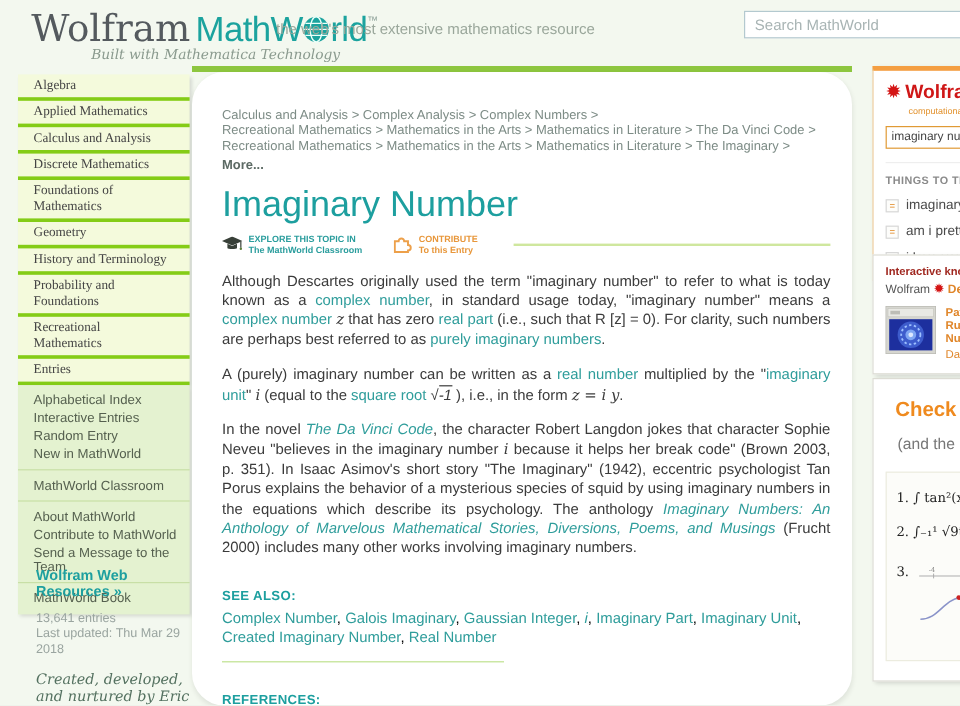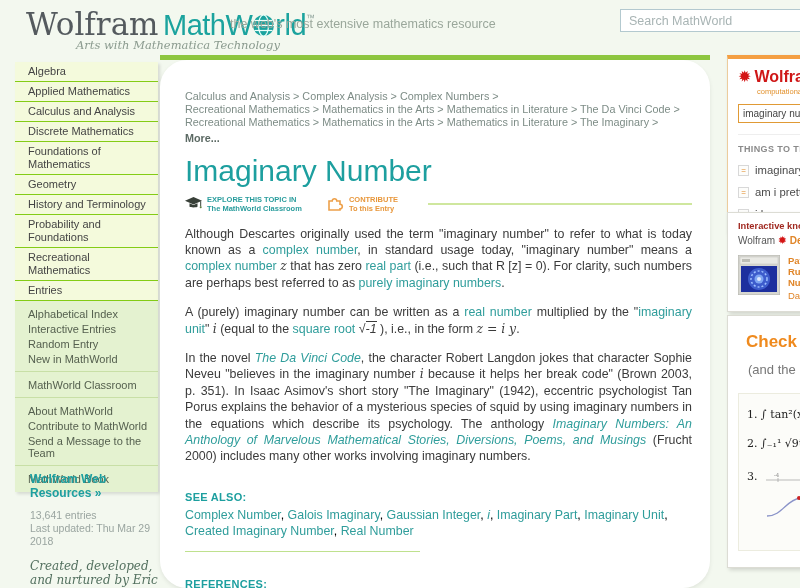--- a/index.html
+++ b/index.html
@@ -19,22 +19,22 @@
   .search { position:absolute; left:620px; top:9px; width:195px; height:23px;
             border:1px solid #b3c9cf; background:#fff; font-size:12.5px; color:#444;
             padding:0 8px; outline:none; }
   .search::placeholder { color:#a8b4b4; }
 
   .bar-green { position:absolute; left:160px; top:55px; width:550px; height:5px; background:#8dc63f; }
 
   
   .sidebar { position:absolute; left:15px; top:62px; width:143px; }
   .sb-g1 { background:#f4fadc; box-shadow:2px 2px 3px rgba(0,0,0,.12); }
-  .sb-item { padding:3px 4px 3px 13px; font-size:11px; line-height:13px; color:#444;
-             border-bottom:1px solid #84cc16; cursor:pointer; }
+  .sb-item { padding:3px 17px 3px 13px; font-size:11px; line-height:13px; color:#444;
+             border-bottom:3px solid #84cc16; cursor:pointer;font-family:Liberation Serif, serif; }
   .sb-g2 { background:#e4f2d0; box-shadow:2px 2px 3px rgba(0,0,0,.12); padding:5px 0 6px; }
   .sb2-item { padding:1.5px 4px 1.5px 13px; font-size:11px; line-height:12px; color:#55604f; cursor:pointer; }
   .sb-div { border-top:1px solid #c8dfa6; margin:5px 0; }
 
   .foot-left { position:absolute; left:30px; top:472px; width:135px; }
   .wwr { color:#1d9f9f; font-weight:bold; font-size:12px; }
   .meta { color:#9aa5a0; font-size:10.5px; margin-top:9px; line-height:13px; }
   .credit { font-family:"DejaVu Serif",serif; font-style:italic; color:#53705f;
             font-size:12px; margin-top:11px; line-height:14px; }
 
@@ -108,21 +108,21 @@
     <span class="logo-w">Wolfram</span>
     <span class="logo-mw"><span>MathW</span><svg class="globe" width="23" height="23" viewBox="0 0 23 23">
           <circle cx="11.5" cy="11.5" r="10.5" fill="#1ba39e"></circle>
           <ellipse cx="11.5" cy="11.5" rx="5" ry="10.5" fill="none" stroke="#eafff9" stroke-width="1.2"></ellipse>
           <line x1="1" y1="11.5" x2="22" y2="11.5" stroke="#eafff9" stroke-width="1.2"></line>
           <line x1="2.5" y1="6.5" x2="20.5" y2="6.5" stroke="#eafff9" stroke-width="1.2"></line>
           <line x1="2.5" y1="16.5" x2="20.5" y2="16.5" stroke="#eafff9" stroke-width="1.2"></line>
         </svg><span>rld</span></span><span class="tm">™</span>
   </div>
   <div class="tagline">the web's most extensive mathematics resource</div>
-  <div class="builtwith">Arts with Mathematica Technology</div>
+  <div class="builtwith">Built with Mathematica Technology</div>
   <input class="search" type="text" placeholder="Search MathWorld" style="">
 
   <div class="bar-green"></div>
 
   <div class="sidebar">
     <div class="sb-g1" id="sb1">
         <div class="sb-item">Algebra</div>
         <div class="sb-item">Applied Mathematics</div>
         <div class="sb-item">Calculus and Analysis</div>
         <div class="sb-item">Discrete Mathematics</div>

